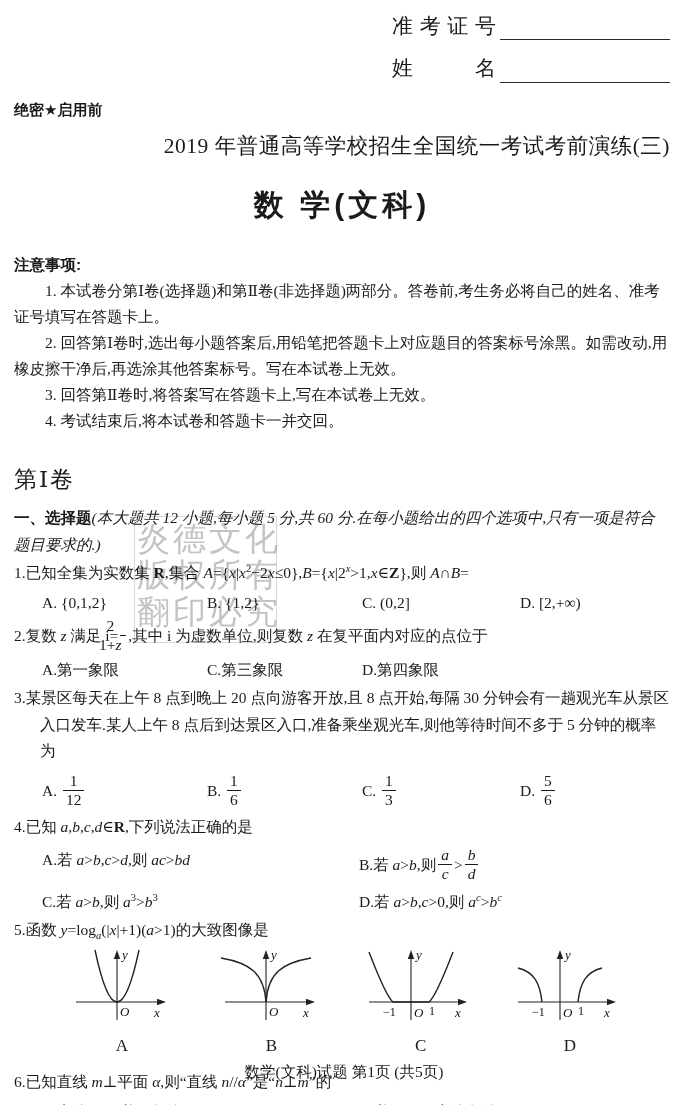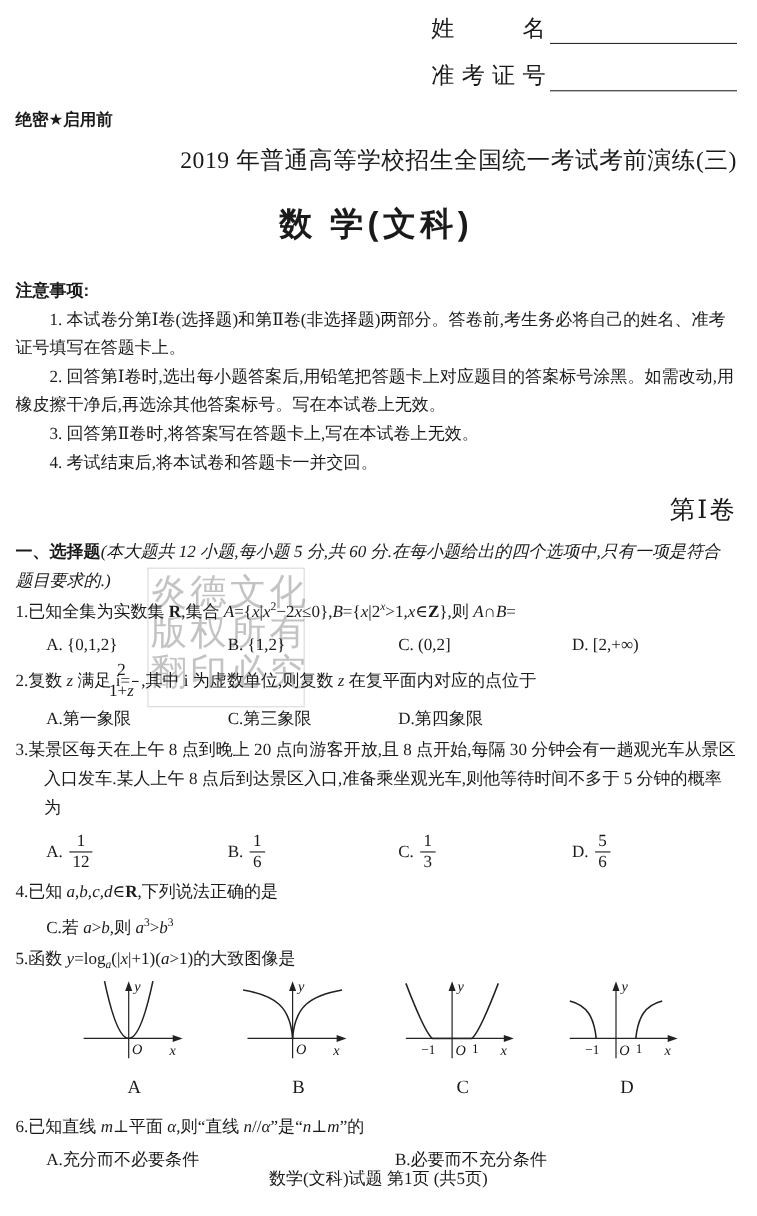--- a/index.html
+++ b/index.html
@@ -37,21 +37,21 @@
   .exam-title{ text-align:right; font-size:21.5px; margin-top:6px; letter-spacing:0.5px;}
   .subject-title{ text-align:center; font-family:"Liberation Sans","DejaVu Sans",sans-serif;
             font-weight:700; font-size:30px; margin-top:14px; letter-spacing:4px;}
 
   
   .notice{ margin-top:22px; }
   .notice-title{ font-family:"Liberation Sans","DejaVu Sans",sans-serif; font-weight:700; font-size:15.5px; }
   .notice p{ text-indent:2em; line-height:1.68; }
 
   
-  .part-title{ text-align:right; font-size:23px; letter-spacing:2px; margin-top:10px; margin-bottom:6px;}
+  .part-title{ text-align:left; font-size:23px; letter-spacing:2px; margin-top:26px; margin-bottom:6px;}
   .section-head{ line-height:1.7; }
   .section-no{ font-family:"Liberation Sans","DejaVu Sans",sans-serif; font-weight:700; }
   .kai{ font-style:italic; }
 
   
   .qtext{ padding-left:26px; text-indent:-26px; line-height:1.72; margin-top:2px;}
   .opts{ padding-left:28px; margin:3px 0 2px; }
   .opts4{ display:grid; grid-template-columns:165px 155px 158px auto; }
   .opts2{ display:grid; grid-template-columns:317px auto; }
   .opt{ white-space:nowrap; }
@@ -82,25 +82,25 @@
 <div class="page">
 
   <div class="watermark">
     <div class="wline">炎德文化</div>
     <div class="wline">版权所有</div>
     <div class="wline">翻印必究</div>
   </div>
 
   <div class="fill-block">
     <div class="fill-row">
+      <span class="fill-label">准考证号</span>
+      <span class="fill-line"></span>
+    </div>
+    <div class="fill-row">
       <span class="fill-label">姓 名</span>
-      <span class="fill-line"></span>
-    </div>
-    <div class="fill-row">
-      <span class="fill-label">准考证号</span>
       <span class="fill-line"></span>
     </div>
   </div>
 
   <div class="secrecy">绝密★启用前</div>
   <div class="exam-title">2019 年普通高等学校招生全国统一考试考前演练(三)</div>
   <div class="subject-title">数 学(文科)</div>
 
   <div class="notice">
     <div class="notice-title">注意事项:</div>
@@ -138,21 +138,26 @@
       <span class="opt"><span>A.</span> <span class="frac"><span class="fn">1</span><span class="fd">12</span></span></span>
       <span class="opt"><span>B.</span> <span class="frac"><span class="fn">1</span><span class="fd">6</span></span></span>
       <span class="opt"><span>C.</span> <span class="frac"><span class="fn">1</span><span class="fd">3</span></span></span>
       <span class="opt"><span>D.</span> <span class="frac"><span class="fn">5</span><span class="fd">6</span></span></span>
     </div>
   </div>
 
   <div>
     <div class="qtext">4.已知 <i>a</i>,<i>b</i>,<i>c</i>,<i>d</i>∈<b>R</b>,下列说法正确的是</div>
     <div class="opts opts2" style="margin-top:6px">
+      <span class="opt">A.若 <i>a</i>&gt;<i>b</i>,<i>c</i>&gt;<i>d</i>,则 <i>ac</i>&gt;<i>bd</i></span>
+      <span class="opt">B.若 <i>a</i>&gt;<i>b</i>,则<span class="frac"><span class="fn"><i>a</i></span><span class="fd"><i>c</i></span></span>&gt;<span class="frac"><span class="fn"><i>b</i></span><span class="fd"><i>d</i></span></span></span>
+    </div>
+    <div class="opts opts2" style="margin-top:6px">
       <span class="opt">C.若 <i>a</i>&gt;<i>b</i>,则 <i>a</i><sup>3</sup>&gt;<i>b</i><sup>3</sup></span>
+      <span class="opt">D.若 <i>a</i>&gt;<i>b</i>,<i>c</i>&gt;0,则 <i>a</i><sup><i>c</i></sup>&gt;<i>b</i><sup><i>c</i></sup></span>
     </div>
   </div>
 
   <div>
     <div class="qtext">5.函数 <i>y</i>=log<sub><i>a</i></sub>(|<i>x</i>|+1)(<i>a</i>&gt;1)的大致图像是</div>
     <div class="graph-row">
 
       <div class="graph-cell">
         <svg width="120" height="78" viewBox="0 0 120 78">
           <path class="curve" d="M33,4 Q55,108 77,4"></path>

